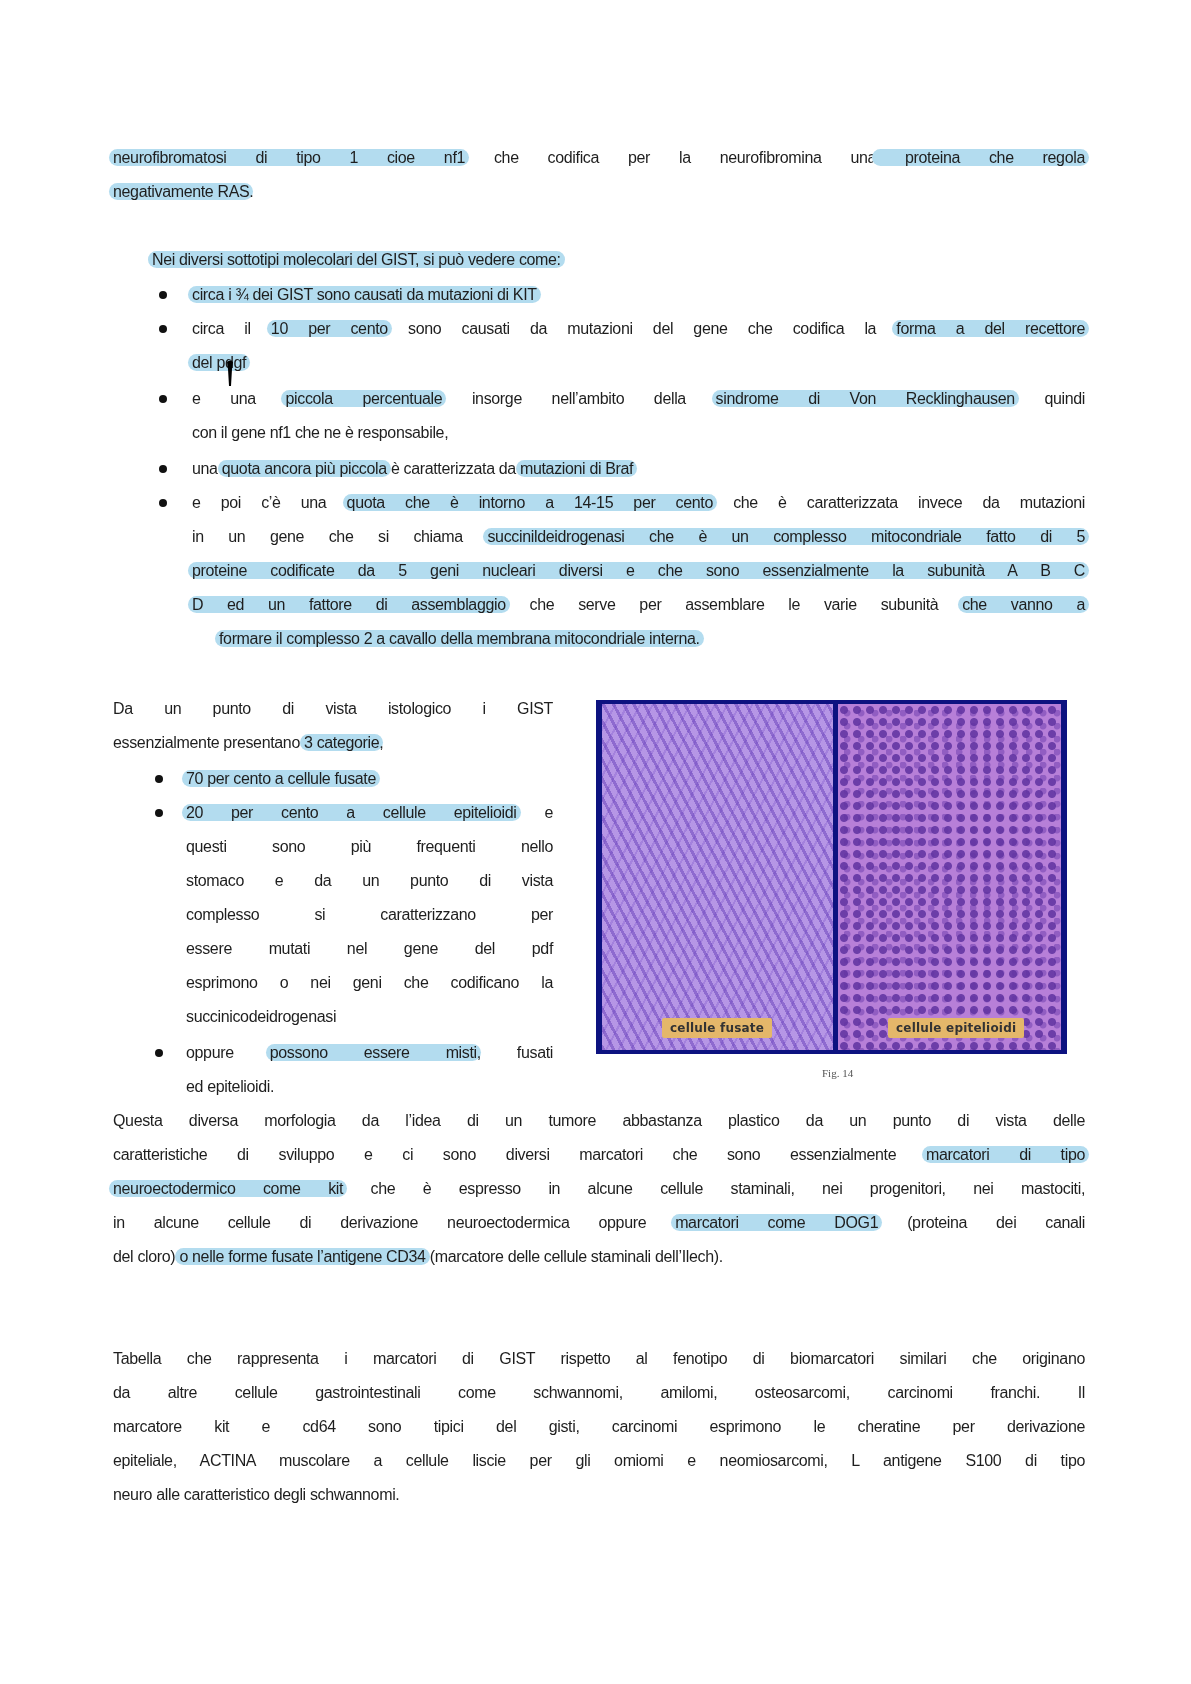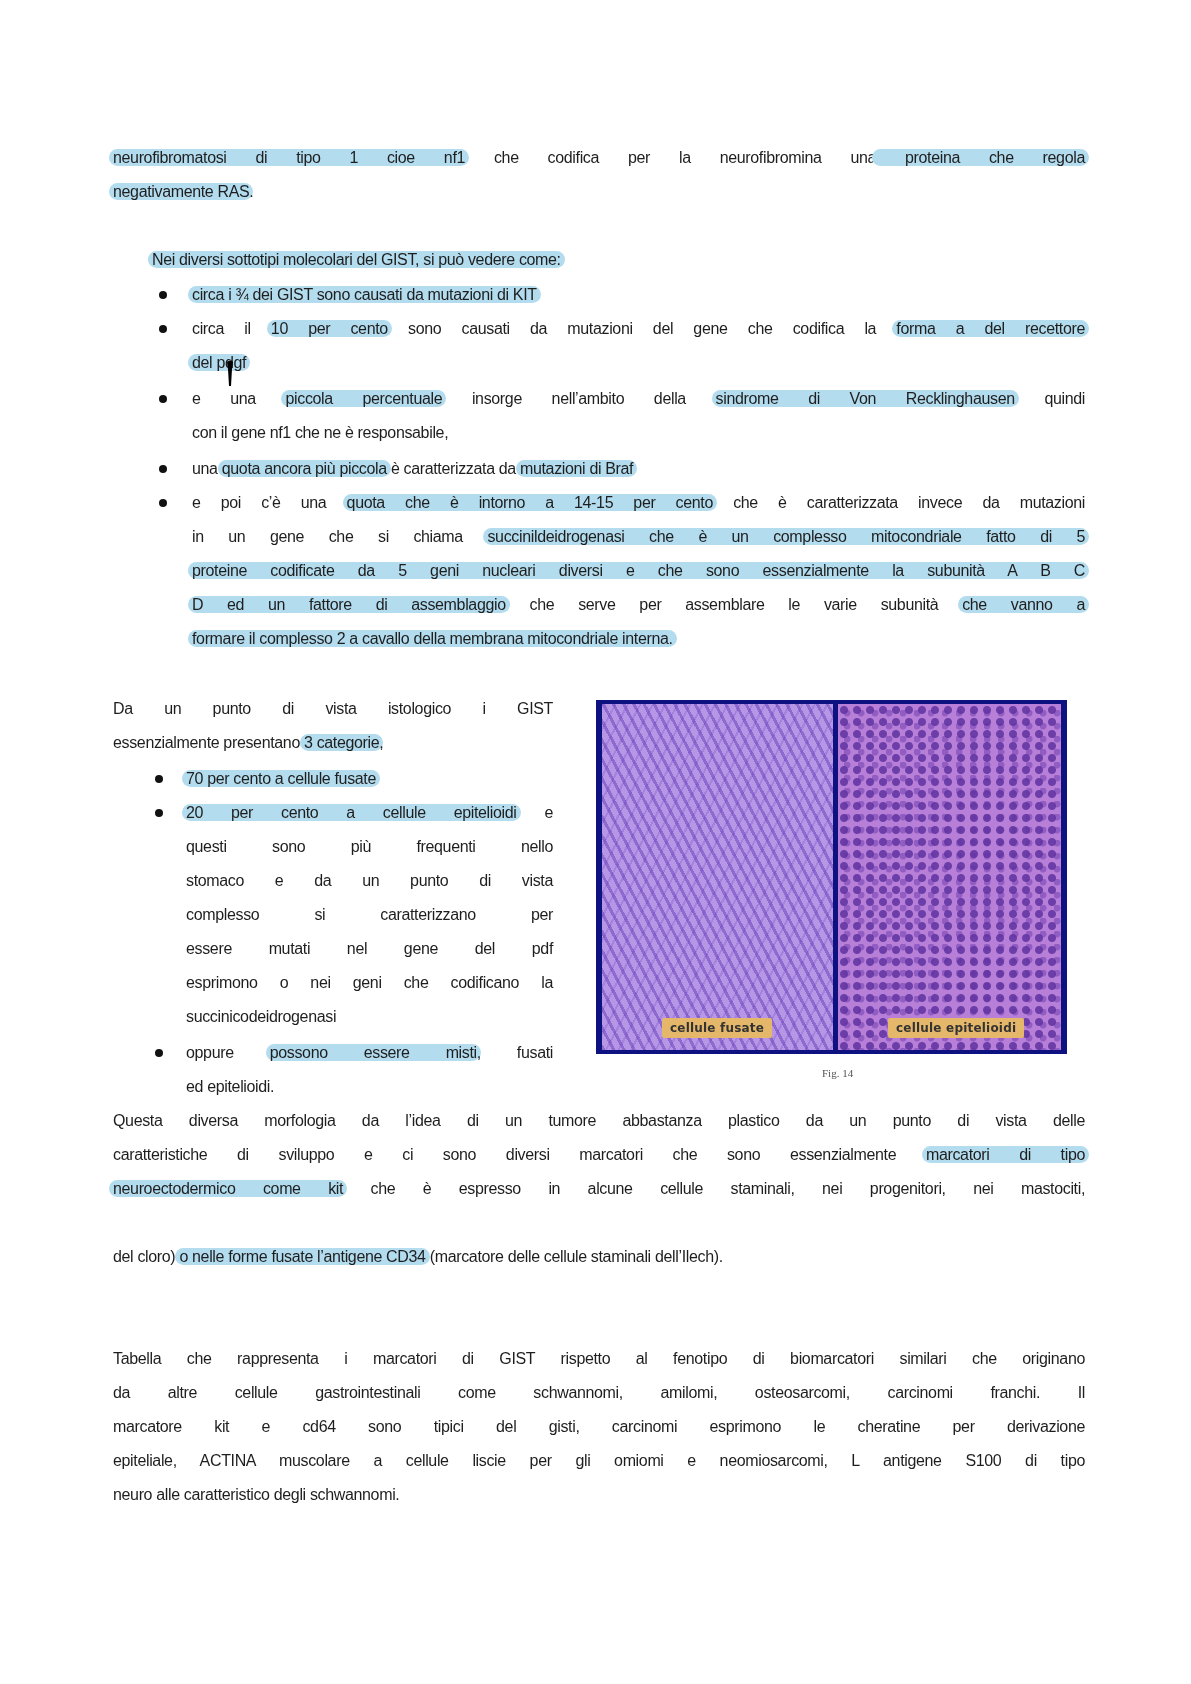--- a/index.html
+++ b/index.html
@@ -62,21 +62,21 @@
   <div class="line ind" style="top:416px;"><span>con il gene nf1 che ne è responsabile,</span></div>
 
   <div class="bullet" style="left:159px; top:465px;"></div>
   <div class="line ind" style="top:452px;"><span> una </span><span class="hl">quota ancora più piccola</span><span> è caratterizzata da </span><span class="hl">mutazioni di Braf</span></div>
 
   <div class="bullet" style="left:159px; top:499px;"></div>
   <div class="line ind just" style="top:486px;"><span>e poi c’è una </span><span class="hl">quota che è intorno a 14-15 per cento</span><span> che è caratterizzata invece da mutazioni</span></div>
   <div class="line ind just" style="top:520px;"><span>in un gene che si chiama </span><span class="hl">succinildeidrogenasi che è un complesso mitocondriale fatto di 5</span></div>
   <div class="line ind just" style="top:554px;"><span class="hl">proteine codificate da 5 geni nucleari diversi e che sono essenzialmente la subunità A B C</span></div>
   <div class="line ind just" style="top:588px;"><span class="hl">D  ed un fattore di assemblaggio</span><span> che serve per assemblare le varie subunità </span><span class="hl">che vanno a</span></div>
-  <div class="line ind" style="top:622px;"><span class="hl">formare il complesso 2 a cavallo della membrana mitocondriale interna.</span></div>
+  <div class="line ind" style="top:622px;margin-left:27px;"><span class="hl">formare il complesso 2 a cavallo della membrana mitocondriale interna.</span></div>
 
   <div class="line col just" style="top:692px;"><span>Da un punto di vista istologico i GIST</span></div>
   <div class="line col" style="top:726px;"><span>essenzialmente presentano </span><span class="hl">3 categorie</span><span>,</span></div>
 
   <div class="bullet" style="left:155px; top:775px;"></div>
   <div class="line col-ind" style="top:762px;"><span class="hl">70 per cento a cellule fusate</span></div>
 
   <div class="bullet" style="left:155px; top:809px;"></div>
   <div class="line col-ind just" style="top:796px;"><span class="hl">20 per cento a cellule epitelioidi</span><span> e</span></div>
   <div class="line col-ind just" style="top:830px;"><span>questi sono più frequenti nello</span></div>
@@ -96,20 +96,21 @@
     </div>
     <div class="panel right">
       <span class="tag right">cellule epitelioidi</span>
     </div>
   </div>
   <div class="caption">Fig. 14</div>
 
   <div class="line just" style="top:1104px;"><span>Questa diversa morfologia da l’idea di un tumore abbastanza plastico da un punto di vista delle</span></div>
   <div class="line just" style="top:1138px;"><span>caratteristiche di sviluppo e ci sono diversi marcatori che sono essenzialmente </span><span class="hl">marcatori di tipo</span></div>
   <div class="line just" style="top:1172px;"><span class="hl">neuroectodermico come kit</span><span> che è espresso in alcune cellule staminali, nei progenitori, nei mastociti,</span></div>
+  <div class="line just" style="top:1206px;"><span>in alcune cellule di derivazione neuroectodermica oppure </span><span class="hl">marcatori come DOG1</span><span> (proteina dei canali</span></div>
   <div class="line" style="top:1240px;"><span>del cloro) </span><span class="hl">o nelle forme fusate l’antigene CD34</span><span> (marcatore delle cellule staminali dell’Ilech).</span></div>
 
   <div class="line just" style="top:1342px;"><span>Tabella che rappresenta i marcatori di GIST rispetto al fenotipo di biomarcatori similari che originano</span></div>
   <div class="line just" style="top:1376px;"><span>da altre cellule gastrointestinali come schwannomi, amilomi, osteosarcomi, carcinomi franchi. Il</span></div>
   <div class="line just" style="top:1410px;"><span>marcatore kit e cd64 sono tipici del gisti, carcinomi esprimono le cheratine per derivazione</span></div>
   <div class="line just" style="top:1444px;"><span>epiteliale,  ACTINA muscolare a cellule liscie per gli omiomi e neomiosarcomi, L antigene S100 di tipo</span></div>
   <div class="line" style="top:1478px;"><span>neuro alle caratteristico degli schwannomi.</span></div>
 
 </div>
 

